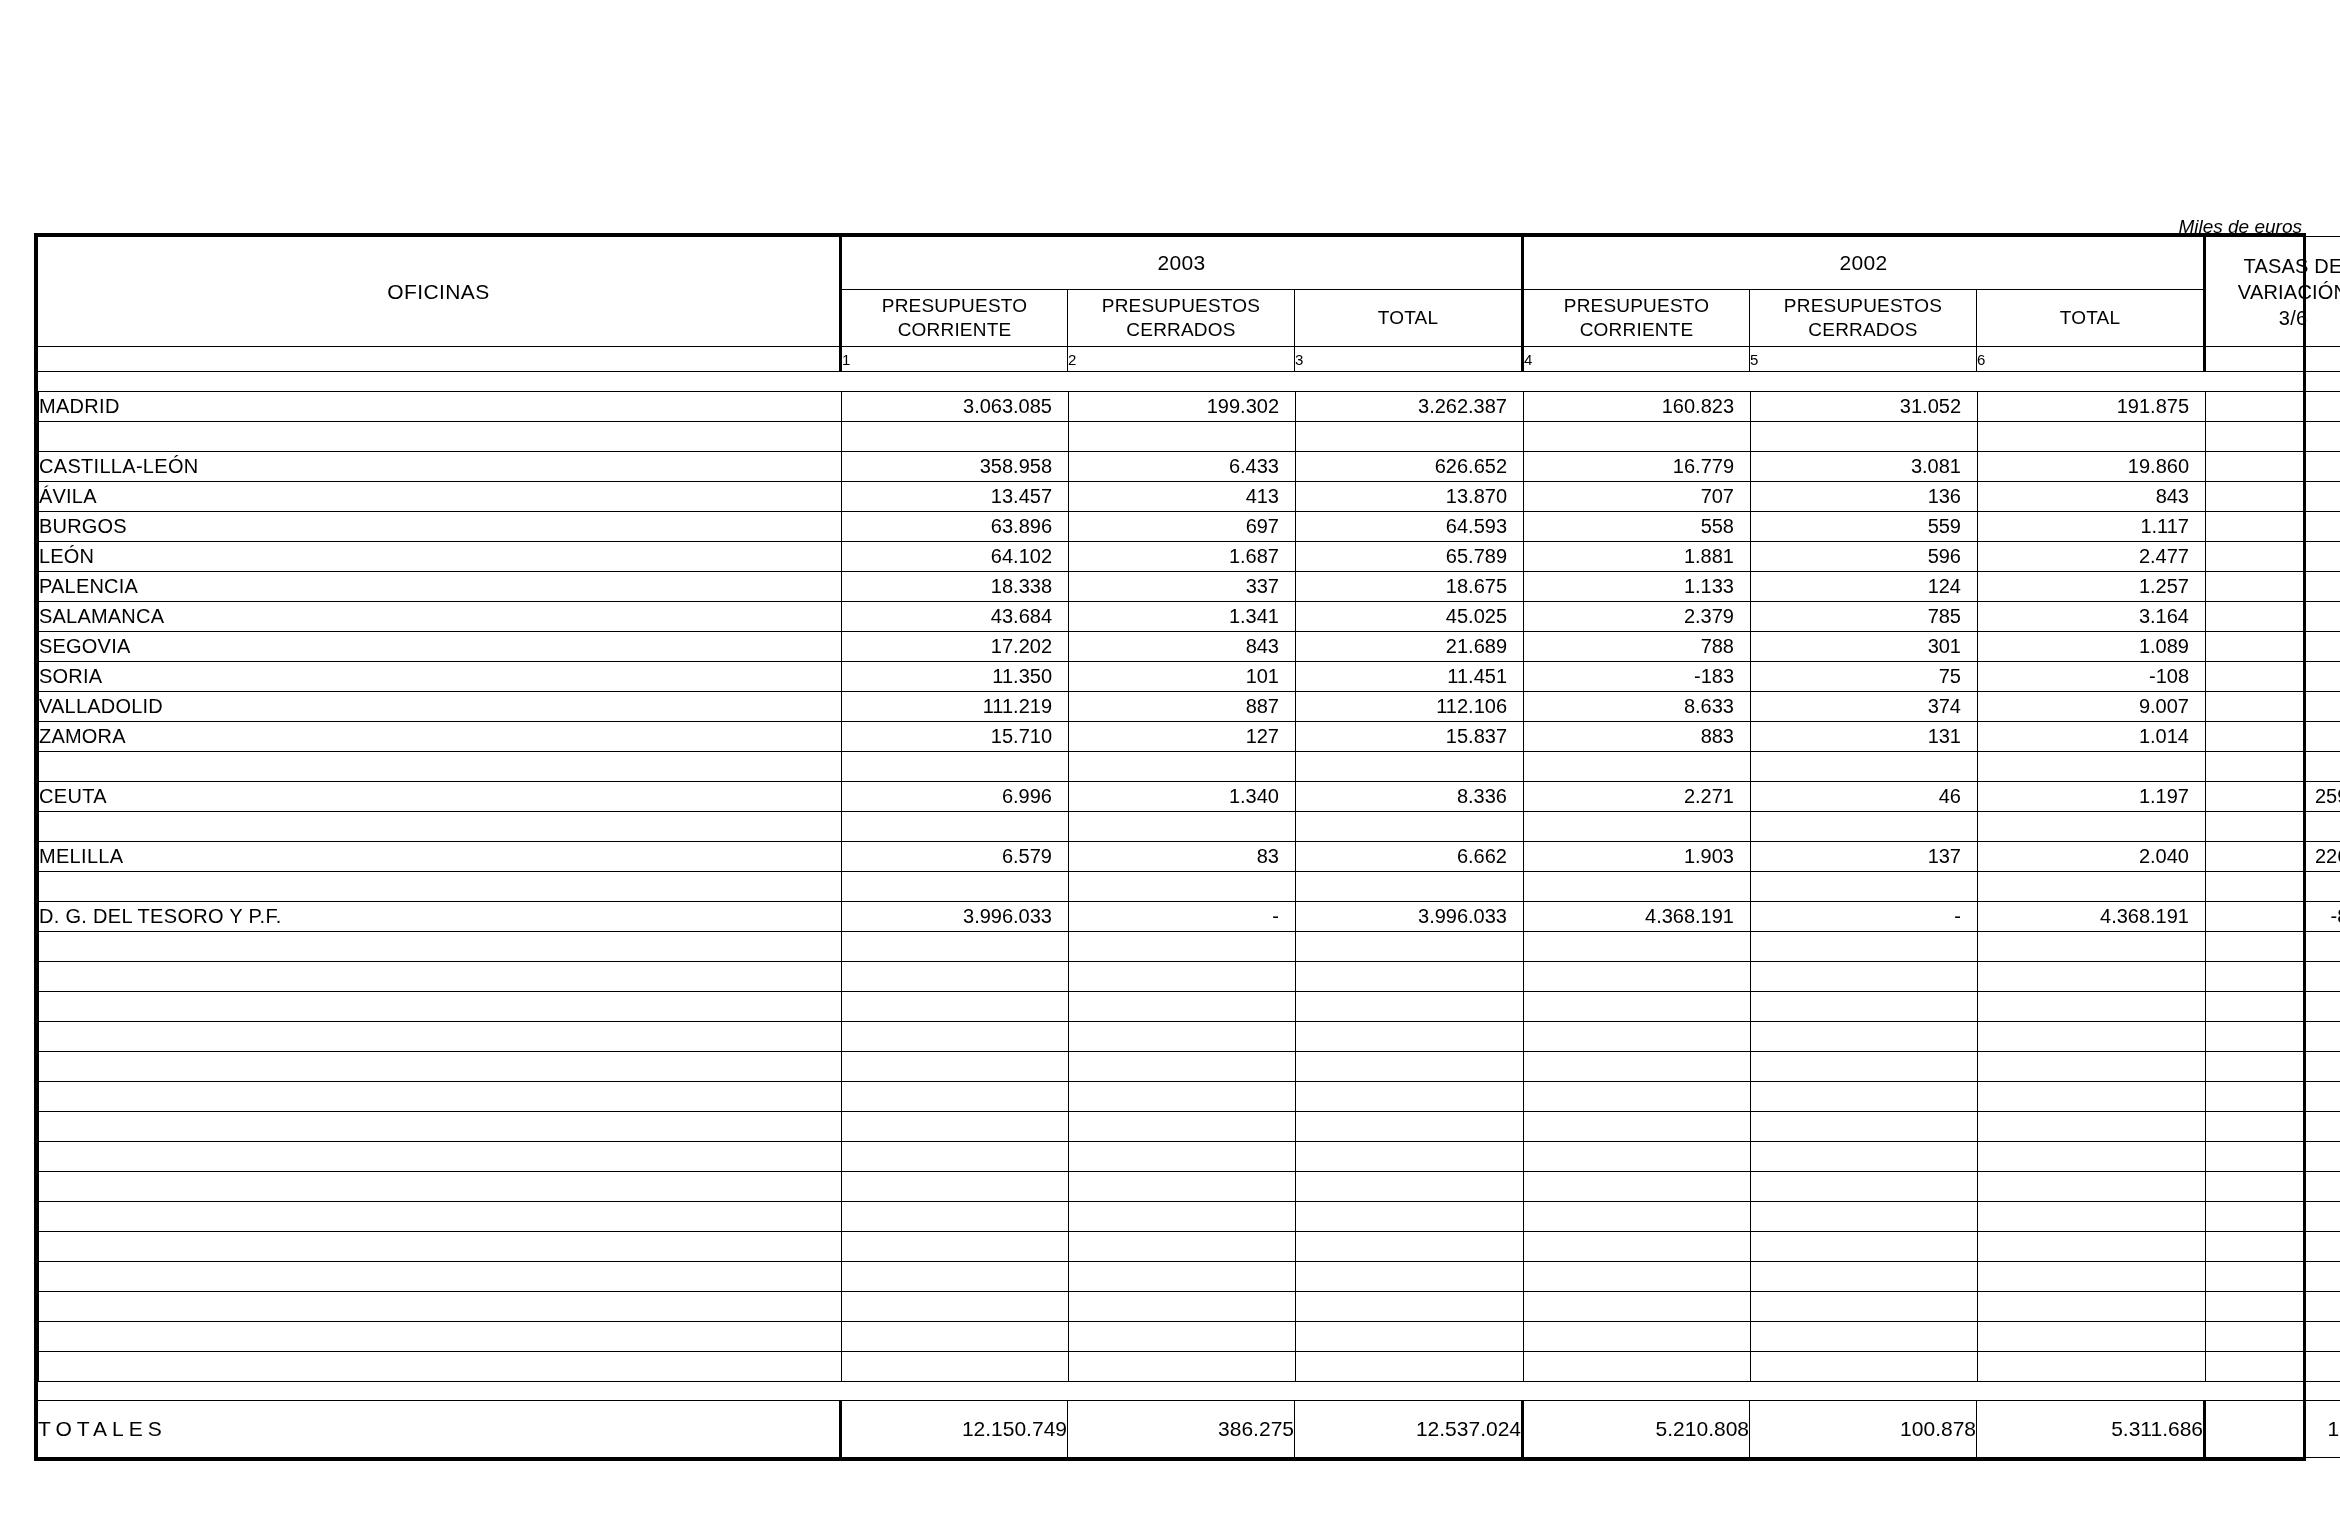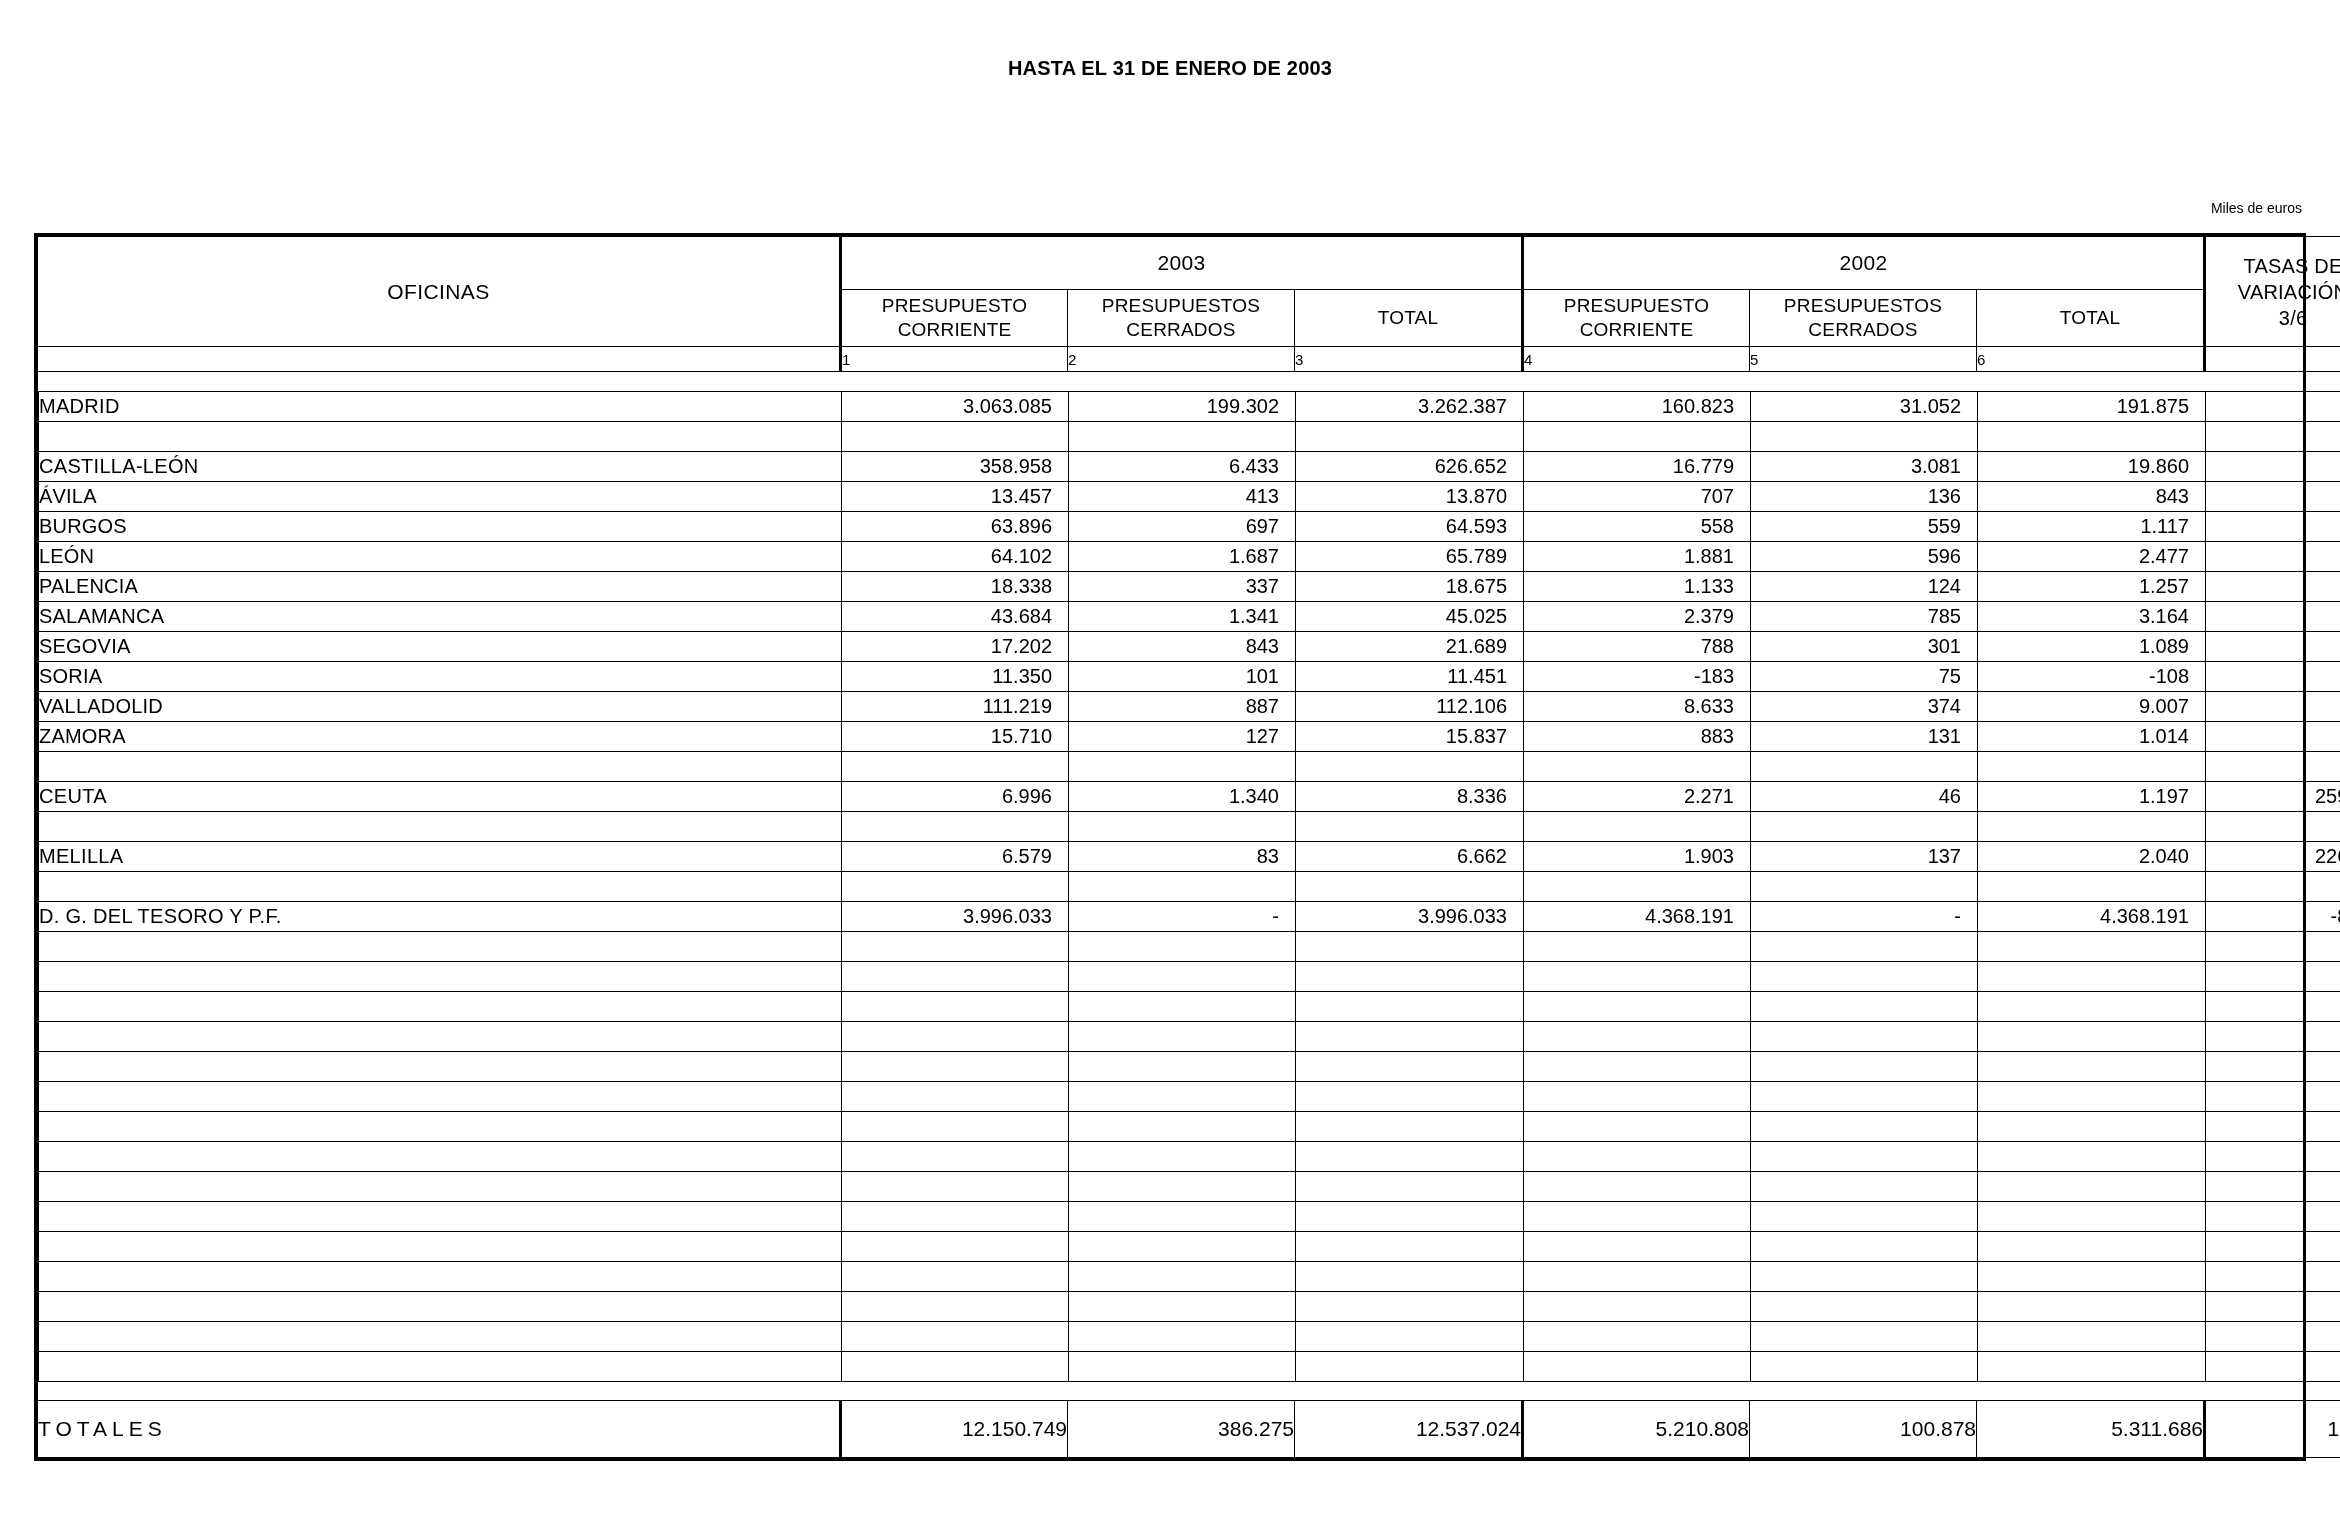--- a/index.html
+++ b/index.html
@@ -37,23 +37,24 @@
     font-size: 20px;
     font-weight: bold;
     letter-spacing: 0.2px;
     margin-top: 5px;
   }
 
   
   .units-note {
     position: absolute;
     right: 38px;
-    top: 200px;
-    font-size: 14px;
+    top: 216px;
+    font-size: 19px;
     font-weight: normal;
+    font-style: italic;
   }
 
   
   .table-wrap {
     position: absolute;
     left: 34px;
     top: 233px;
     width: 2272px;
     height: 1228px;
     border: 3px solid #000;
@@ -175,21 +176,20 @@
   }
   .totals td.tot-val {
     text-align: right;
     padding-right: 0;
   }
 </style>
 </head>
 <body>
 
 <div class="title-block">
-  <div class="title-date">HASTA EL 31 DE ENERO DE 2003</div>
 </div>
 
 <div class="units-note">Miles de euros</div>
 
 <div class="table-wrap">
   <table class="main">
     <colgroup>
       <col class="c-off">
         <col class="c-num">
         <col class="c-num">

